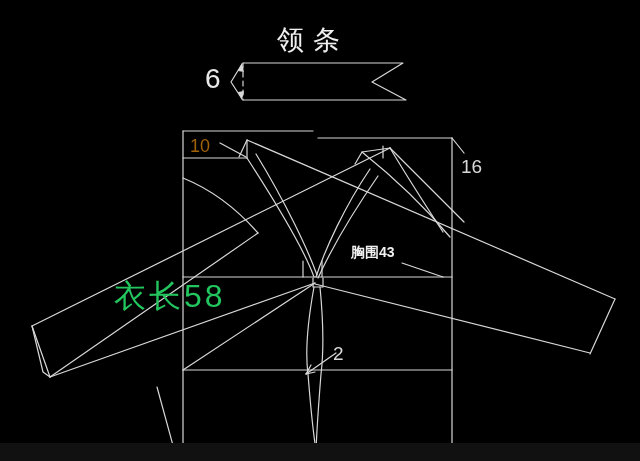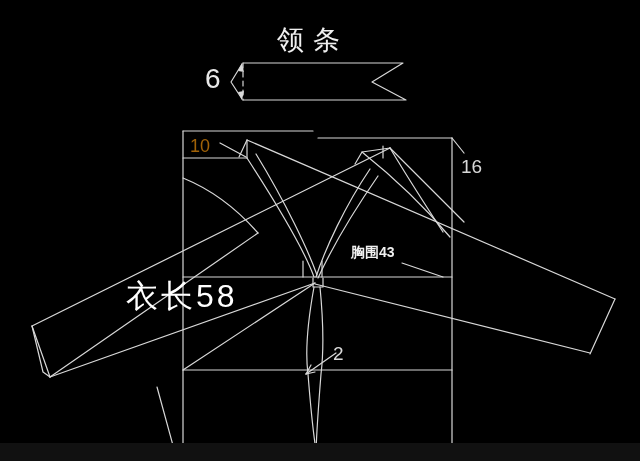--- a/index.html
+++ b/index.html
@@ -16,21 +16,21 @@
     color:#e2e2e2;
     white-space:nowrap;
     line-height:1;
     user-select:none;
   }
   .lbl-collar-title{left:277px;top:27px;font-size:27px;letter-spacing:9px;color:#efefef;}
   .lbl-dim6{left:205px;top:65px;font-size:28px;color:#e8e8e8;}
   .lbl-dim10{left:190px;top:137px;font-size:18px;color:#a16207;}
   .lbl-dim12{left:461px;top:157px;font-size:19px;color:#d8d8d8;}
   .lbl-bust{left:311px;top:245px;font-size:14px;font-weight:bold;color:#f0f0f0;margin-left:40px;}
-  .lbl-length{left:126px;top:280px;font-size:32px;letter-spacing:3px;color:#ffffff;}
+  .lbl-length{left:114px;top:280px;font-size:32px;letter-spacing:3px;color:#22c55e;}
   .lbl-dim2{left:333px;top:344px;font-size:19px;color:#d8d8d8;}
 </style>
 </head>
 <body>
 
 <div class="stage">
 
   <svg width="640" height="461" viewBox="0 0 640 461" fill="none" stroke="#d8d8d8" stroke-width="1.2" stroke-linecap="round" stroke-linejoin="round">
 
     <g>

